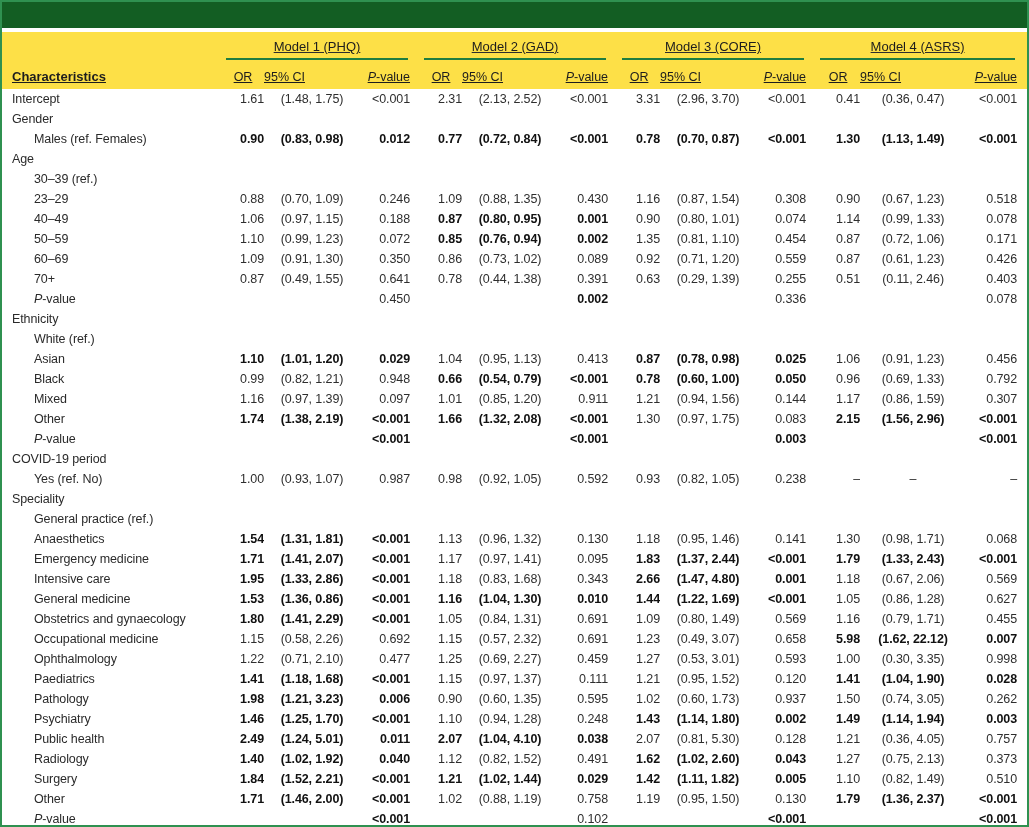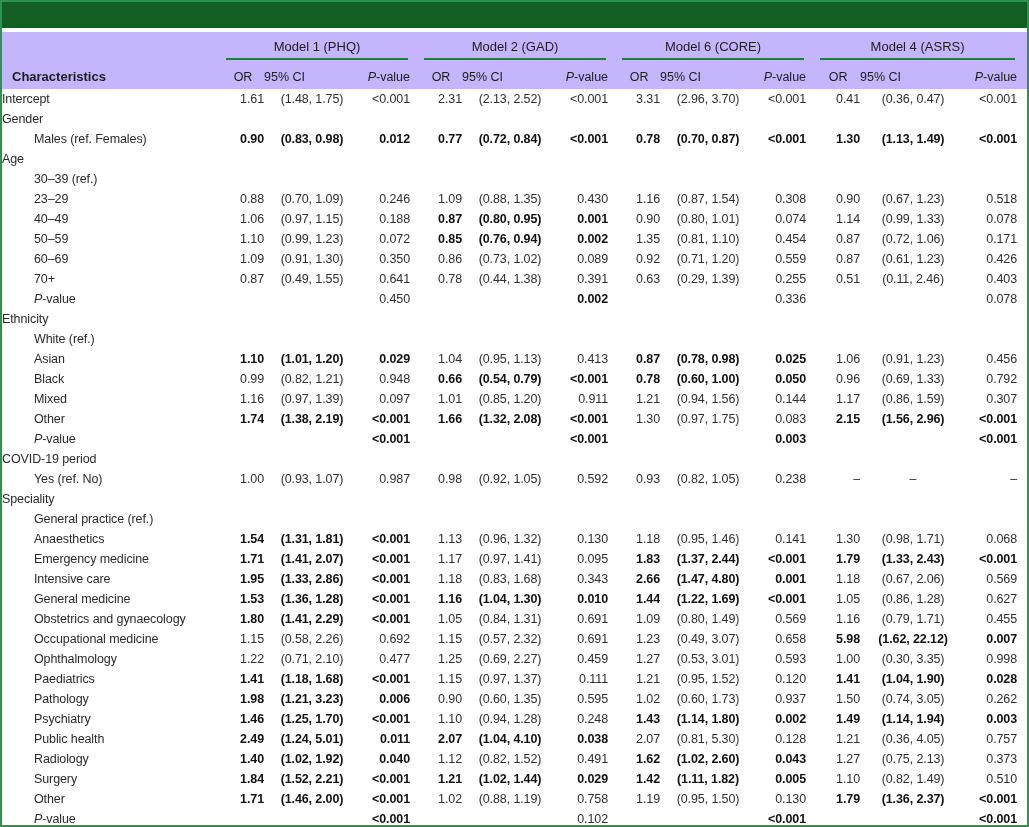--- a/index.html
+++ b/index.html
@@ -1,30 +1,30 @@
 <!DOCTYPE html>
 <html><head>
 <meta charset="utf-8">
 <style>
   html,body{margin:0;padding:0;background:#ffffff;}
   body{font-family:"Liberation Sans","DejaVu Sans",sans-serif;color:#2e2e2e;}
   .frame{box-sizing:border-box;width:1029px;height:827px;border:2px solid #2f9150;background:#ffffff;overflow:hidden;}
   .titlebar{height:26px;background:#135e23;}
   .gap{height:4px;background:#ffffff;}
   table{border-collapse:collapse;table-layout:fixed;width:1025px;}
-  thead th{background:#c4b5fd;font-weight:normal;padding:0;vertical-align:bottom;}
+  thead th{background:#fde047;font-weight:normal;padding:0;vertical-align:bottom;text-decoration:underline;}
   th.char{vertical-align:bottom;text-align:left;padding:0 0 5px 10px;font-weight:bold;font-size:13px;color:#1d1d1d;}
   tr.model-row th{height:28px;}
   .model-title{font-size:13px;color:#1d1d1d;text-align:center;padding:6px 2px 4px 2px;border-bottom:2px solid #1f7d40;margin:0 12px 0 4px;}
   tr.sub-row th{height:24px;font-size:12.5px;color:#1d1d1d;padding-bottom:5px;}
   tr.sub-row th.or{text-align:center;}
   tr.sub-row th.ci{text-align:left;}
   tr.sub-row th.p{text-align:right;padding-right:10px;}
   tbody td{height:20px;font-size:12.5px;padding:0;white-space:nowrap;overflow:hidden;letter-spacing:-0.1px;}
-  td.label{color:#2a2a2a;}
+  td.label{padding-left:10px;color:#2a2a2a;}
   td.label.indent1{padding-left:32px;}
   td.or{text-align:right;}
   td.ci{text-align:center;}
   td.p{text-align:right;padding-right:10px;}
   td.bold{font-weight:bold;color:#111111;}
   i{font-style:italic;}
 </style>
 </head>
 <body>
 
@@ -50,21 +50,21 @@
     <thead>
       <tr class="model-row" id="model-row">
         <th class="char" rowspan="2">Characteristics</th>
       <th colspan="3">
             <div class="model-title">Model 1 (PHQ)</div>
           </th>
           <th colspan="3">
             <div class="model-title">Model 2 (GAD)</div>
           </th>
           <th colspan="3">
-            <div class="model-title">Model 6 (CORE)</div>
+            <div class="model-title">Model 3 (CORE)</div>
           </th>
           <th colspan="3">
             <div class="model-title">Model 4 (ASRS)</div>
           </th>
         </tr>
       <tr class="sub-row" id="subheader-row">
           <th class="or">OR</th>
           <th class="ci">95% CI</th>
           <th class="p"><span><i>P</i>-value</span></th>
           <th class="or">OR</th>
@@ -450,21 +450,21 @@
           <td class="or bold">2.66</td>
           <td class="ci bold">(1.47, 4.80)</td>
           <td class="p bold">0.001</td>
           <td class="or">1.18</td>
           <td class="ci">(0.67, 2.06)</td>
           <td class="p">0.569</td>
         </tr>
         <tr>
           <td class="label indent1">General medicine</td>
           <td class="or bold">1.53</td>
-          <td class="ci bold">(1.36, 1.28)</td>
+          <td class="ci bold">(1.36, 0.86)</td>
           <td class="p bold">&lt;0.001</td>
           <td class="or bold">1.16</td>
           <td class="ci bold">(1.04, 1.30)</td>
           <td class="p bold">0.010</td>
           <td class="or bold">1.44</td>
           <td class="ci bold">(1.22, 1.69)</td>
           <td class="p bold">&lt;0.001</td>
           <td class="or">1.05</td>
           <td class="ci">(0.86, 1.28)</td>
           <td class="p">0.627</td>

